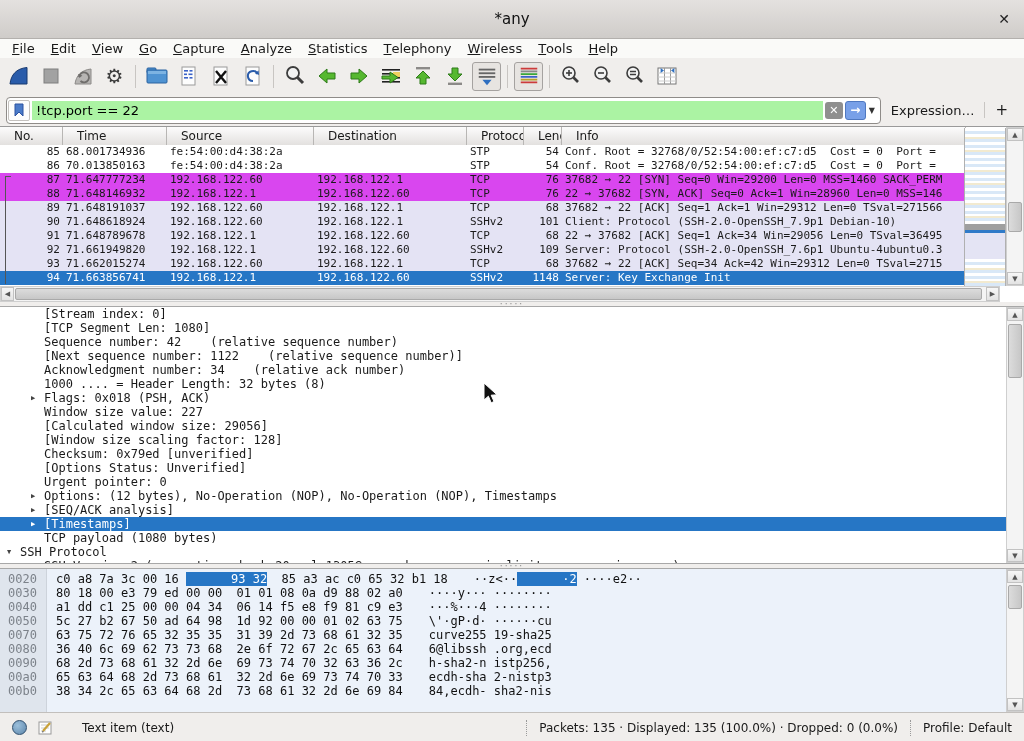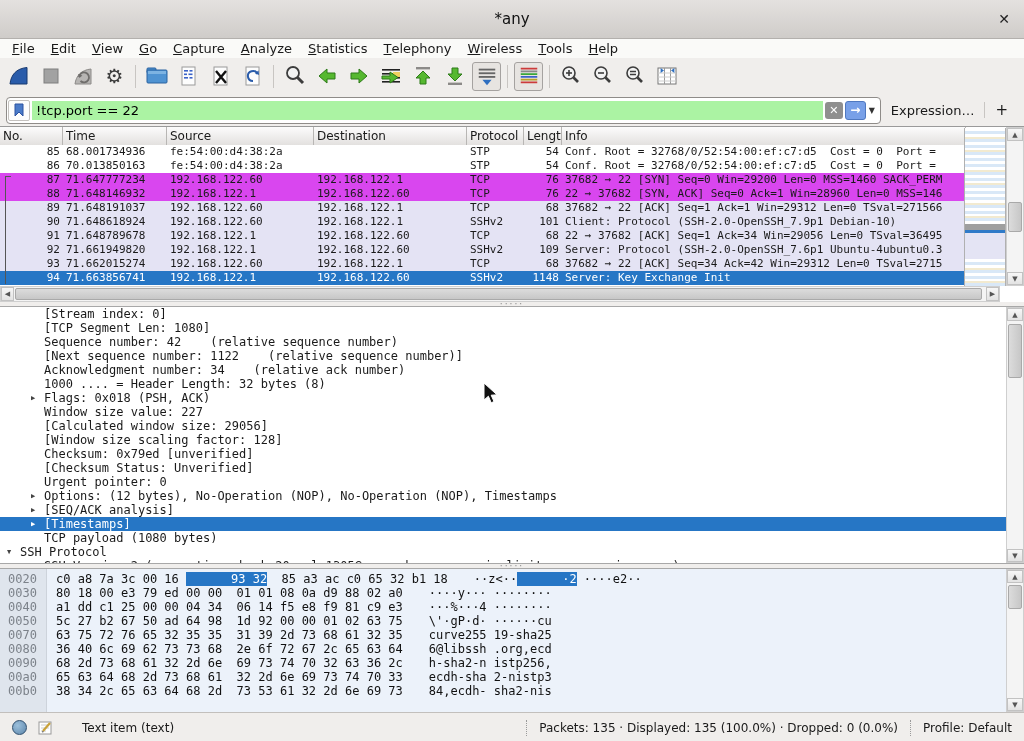--- a/index.html
+++ b/index.html
@@ -44,21 +44,21 @@
   #filter-dd{width:12px;font-size:8px;color:#333;text-align:center;}
   #expression-btn{font-size:13px;padding:0 10px;color:#1a1a1a;}
   .vsep{width:1px;height:16px;background:#c8c5c2;}
   #filter-add{font-size:15px;padding:0 10px;color:#1a1a1a;}
 
   
   #packetlist{position:absolute;top:126px;left:0;right:0;height:176px;background:#fff;
     border-top:1px solid #9a9a9a;box-sizing:border-box;}
   #pl-header{position:absolute;top:0;left:0;right:58px;height:18px;display:flex;
     background:linear-gradient(#fcfcfc,#e3e1df);border-bottom:1px solid #9f9d9b;font-size:12px;overflow:hidden;}
-  .pl-hcell{padding:0 3px;border-right:1px solid #b8b6b4;white-space:nowrap;overflow:hidden;
+  .pl-hcell{padding:0 14px;border-right:1px solid #b8b6b4;white-space:nowrap;overflow:hidden;
     display:flex;align-items:center;box-sizing:border-box;flex:none;}
   #pl-rows{position:absolute;top:18px;left:0;right:58px;height:140px;overflow:hidden;}
   .pl-row{display:flex;height:14px;line-height:14px;font-size:11px;white-space:nowrap;}
   .pl-row{font-family:"DejaVu Sans Mono","Liberation Mono",monospace;}
   .pl-cell{padding:0 3px;overflow:hidden;white-space:pre;box-sizing:border-box;flex:none;}
   .c-no{width:63px;text-align:right;}
   .c-time{width:104px;}
   .c-src{width:147px;}
   .c-dst{width:153px;}
   .c-proto{width:57px;}
@@ -500,21 +500,21 @@
       <div class="det-line"><span class="det-arrow ind1"></span><span class="det-text ind1">[TCP Segment Len: 1080]</span></div>
       <div class="det-line"><span class="det-arrow ind1"></span><span class="det-text ind1">Sequence number: 42    (relative sequence number)</span></div>
       <div class="det-line"><span class="det-arrow ind1"></span><span class="det-text ind1">[Next sequence number: 1122    (relative sequence number)]</span></div>
       <div class="det-line"><span class="det-arrow ind1"></span><span class="det-text ind1">Acknowledgment number: 34    (relative ack number)</span></div>
       <div class="det-line"><span class="det-arrow ind1"></span><span class="det-text ind1">1000 .... = Header Length: 32 bytes (8)</span></div>
       <div class="det-line"><span class="det-arrow ind1">▶</span><span class="det-text ind1">Flags: 0x018 (PSH, ACK)</span></div>
       <div class="det-line"><span class="det-arrow ind1"></span><span class="det-text ind1">Window size value: 227</span></div>
       <div class="det-line"><span class="det-arrow ind1"></span><span class="det-text ind1">[Calculated window size: 29056]</span></div>
       <div class="det-line"><span class="det-arrow ind1"></span><span class="det-text ind1">[Window size scaling factor: 128]</span></div>
       <div class="det-line"><span class="det-arrow ind1"></span><span class="det-text ind1">Checksum: 0x79ed [unverified]</span></div>
-      <div class="det-line"><span class="det-arrow ind1"></span><span class="det-text ind1">[Checksum Status: Unverified]</span></div>
+      <div class="det-line"><span class="det-arrow ind1"></span><span class="det-text ind1">[Options Status: Unverified]</span></div>
       <div class="det-line"><span class="det-arrow ind1"></span><span class="det-text ind1">Urgent pointer: 0</span></div>
       <div class="det-line"><span class="det-arrow ind1">▶</span><span class="det-text ind1">Options: (12 bytes), No-Operation (NOP), No-Operation (NOP), Timestamps</span></div>
       <div class="det-line"><span class="det-arrow ind1">▶</span><span class="det-text ind1">[SEQ/ACK analysis]</span></div>
       <div class="det-line det-selected"><span class="det-arrow ind1">▶</span><span class="det-text ind1">[Timestamps]</span></div>
       <div class="det-line"><span class="det-arrow ind1"></span><span class="det-text ind1">TCP payload (1080 bytes)</span></div>
       <div class="det-line"><span class="det-arrow ind0">▼</span><span class="det-text ind0">SSH Protocol</span></div>
       <div class="det-line"><span class="det-arrow ind1">▶</span><span class="det-text ind1">SSH Version 2 (encryption:chacha20-poly1305@openssh.com mac:&lt;implicit&gt; compression:none)</span></div>
     </div>
   <div id="det-vscroll" class="sb-v">
     <div class="sb-btn">▲</div>
@@ -531,21 +531,21 @@
   <div id="hex-offset-strip"></div>
   <div id="hex-rows">
       <div class="hex-row"><span class="hex-off">0020</span><span class="hex-bytes"><span>c0 a8 7a 3c 00 16 </span><span class="hl">93 32</span><span>  85 a3 ac c0 65 32 b1 18</span></span><span class="hex-ascii"><span>··z&lt;··</span><span class="hl">·2</span><span> ····e2··</span></span></div>
       <div class="hex-row"><span class="hex-off">0030</span><span class="hex-bytes"><span>80 18 00 e3 79 ed 00 00  01 01 08 0a d9 88 02 a0</span></span><span class="hex-ascii"><span>····y··· ········</span></span></div>
       <div class="hex-row"><span class="hex-off">0040</span><span class="hex-bytes"><span>a1 dd c1 25 00 00 04 34  06 14 f5 e8 f9 81 c9 e3</span></span><span class="hex-ascii"><span>···%···4 ········</span></span></div>
       <div class="hex-row"><span class="hex-off">0050</span><span class="hex-bytes"><span>5c 27 b2 67 50 ad 64 98  1d 92 00 00 01 02 63 75</span></span><span class="hex-ascii"><span>\'·gP·d· ······cu</span></span></div>
       <div class="hex-row"><span class="hex-off">0070</span><span class="hex-bytes"><span>63 75 72 76 65 32 35 35  31 39 2d 73 68 61 32 35</span></span><span class="hex-ascii"><span>curve255 19-sha25</span></span></div>
       <div class="hex-row"><span class="hex-off">0080</span><span class="hex-bytes"><span>36 40 6c 69 62 73 73 68  2e 6f 72 67 2c 65 63 64</span></span><span class="hex-ascii"><span>6@libssh .org,ecd</span></span></div>
       <div class="hex-row"><span class="hex-off">0090</span><span class="hex-bytes"><span>68 2d 73 68 61 32 2d 6e  69 73 74 70 32 63 36 2c</span></span><span class="hex-ascii"><span>h-sha2-n istp256,</span></span></div>
       <div class="hex-row"><span class="hex-off">00a0</span><span class="hex-bytes"><span>65 63 64 68 2d 73 68 61  32 2d 6e 69 73 74 70 33</span></span><span class="hex-ascii"><span>ecdh-sha 2-nistp3</span></span></div>
-      <div class="hex-row"><span class="hex-off">00b0</span><span class="hex-bytes"><span>38 34 2c 65 63 64 68 2d  73 53 61 32 2d 6e 69 73</span></span><span class="hex-ascii"><span>84,ecdh- sha2-nis</span></span></div>
+      <div class="hex-row"><span class="hex-off">00b0</span><span class="hex-bytes"><span>38 34 2c 65 63 64 68 2d  73 68 61 32 2d 6e 69 84</span></span><span class="hex-ascii"><span>84,ecdh- sha2-nis</span></span></div>
     </div>
   <div id="hex-vscroll" class="sb-v">
     <div class="sb-btn">▲</div>
     <div class="sb-thumb" style="top:15px;height:22px;"></div>
     <div class="sb-btn bottom">▼</div>
   </div>
 </div>
 
 <div id="statusbar">
   <div id="expert-icon"></div>

